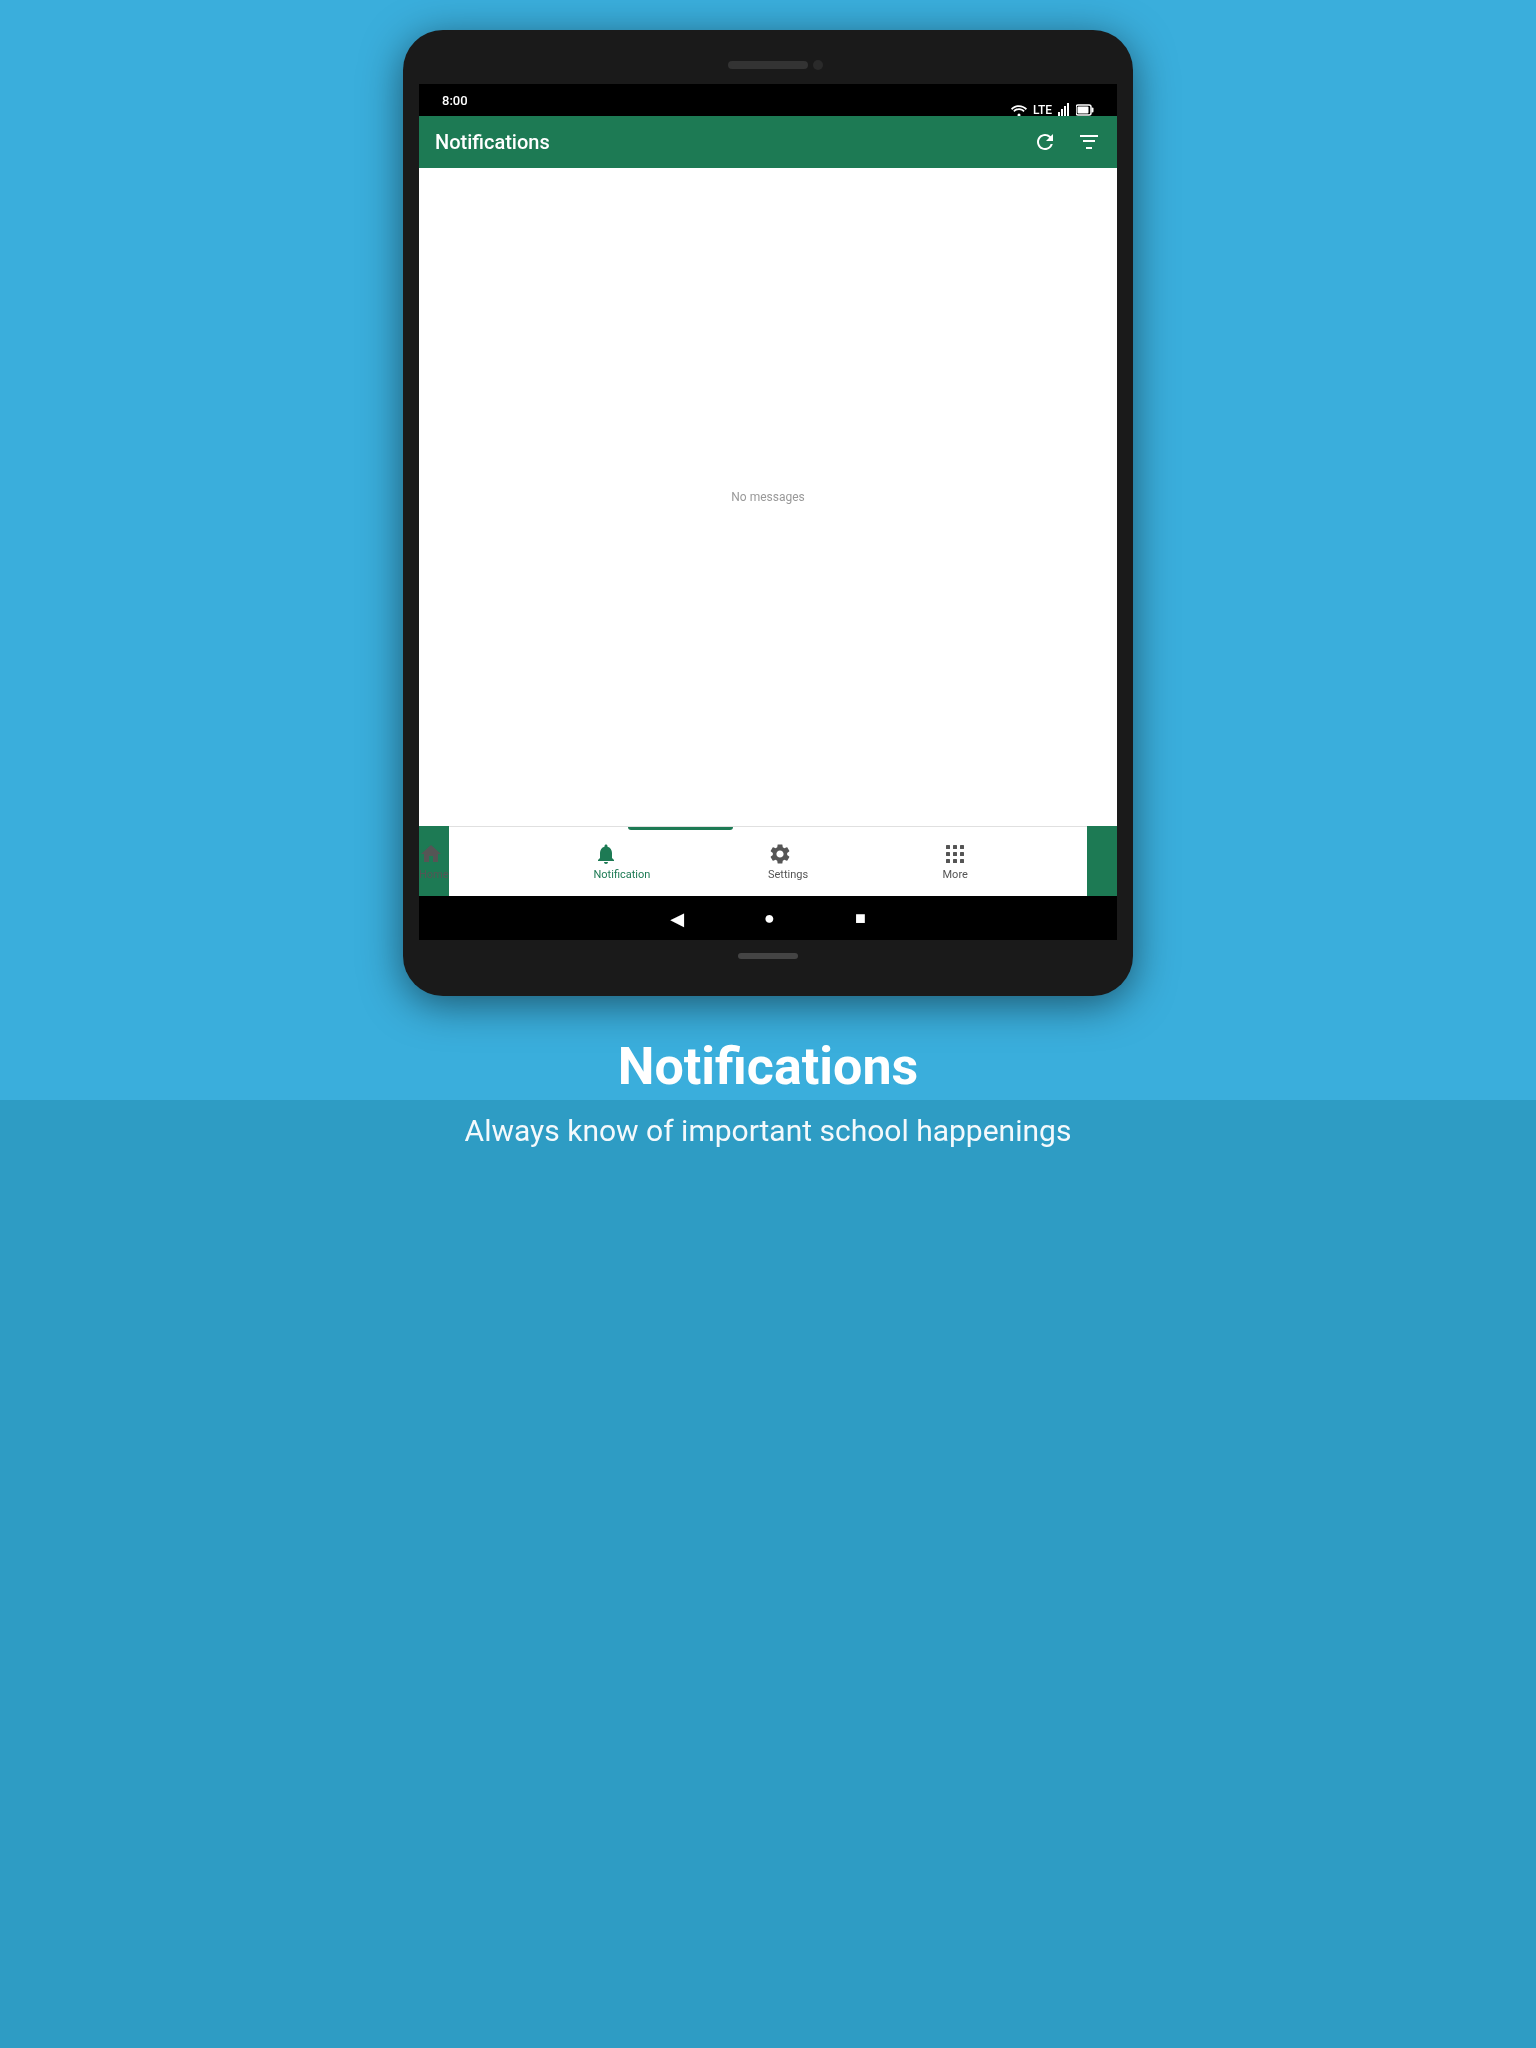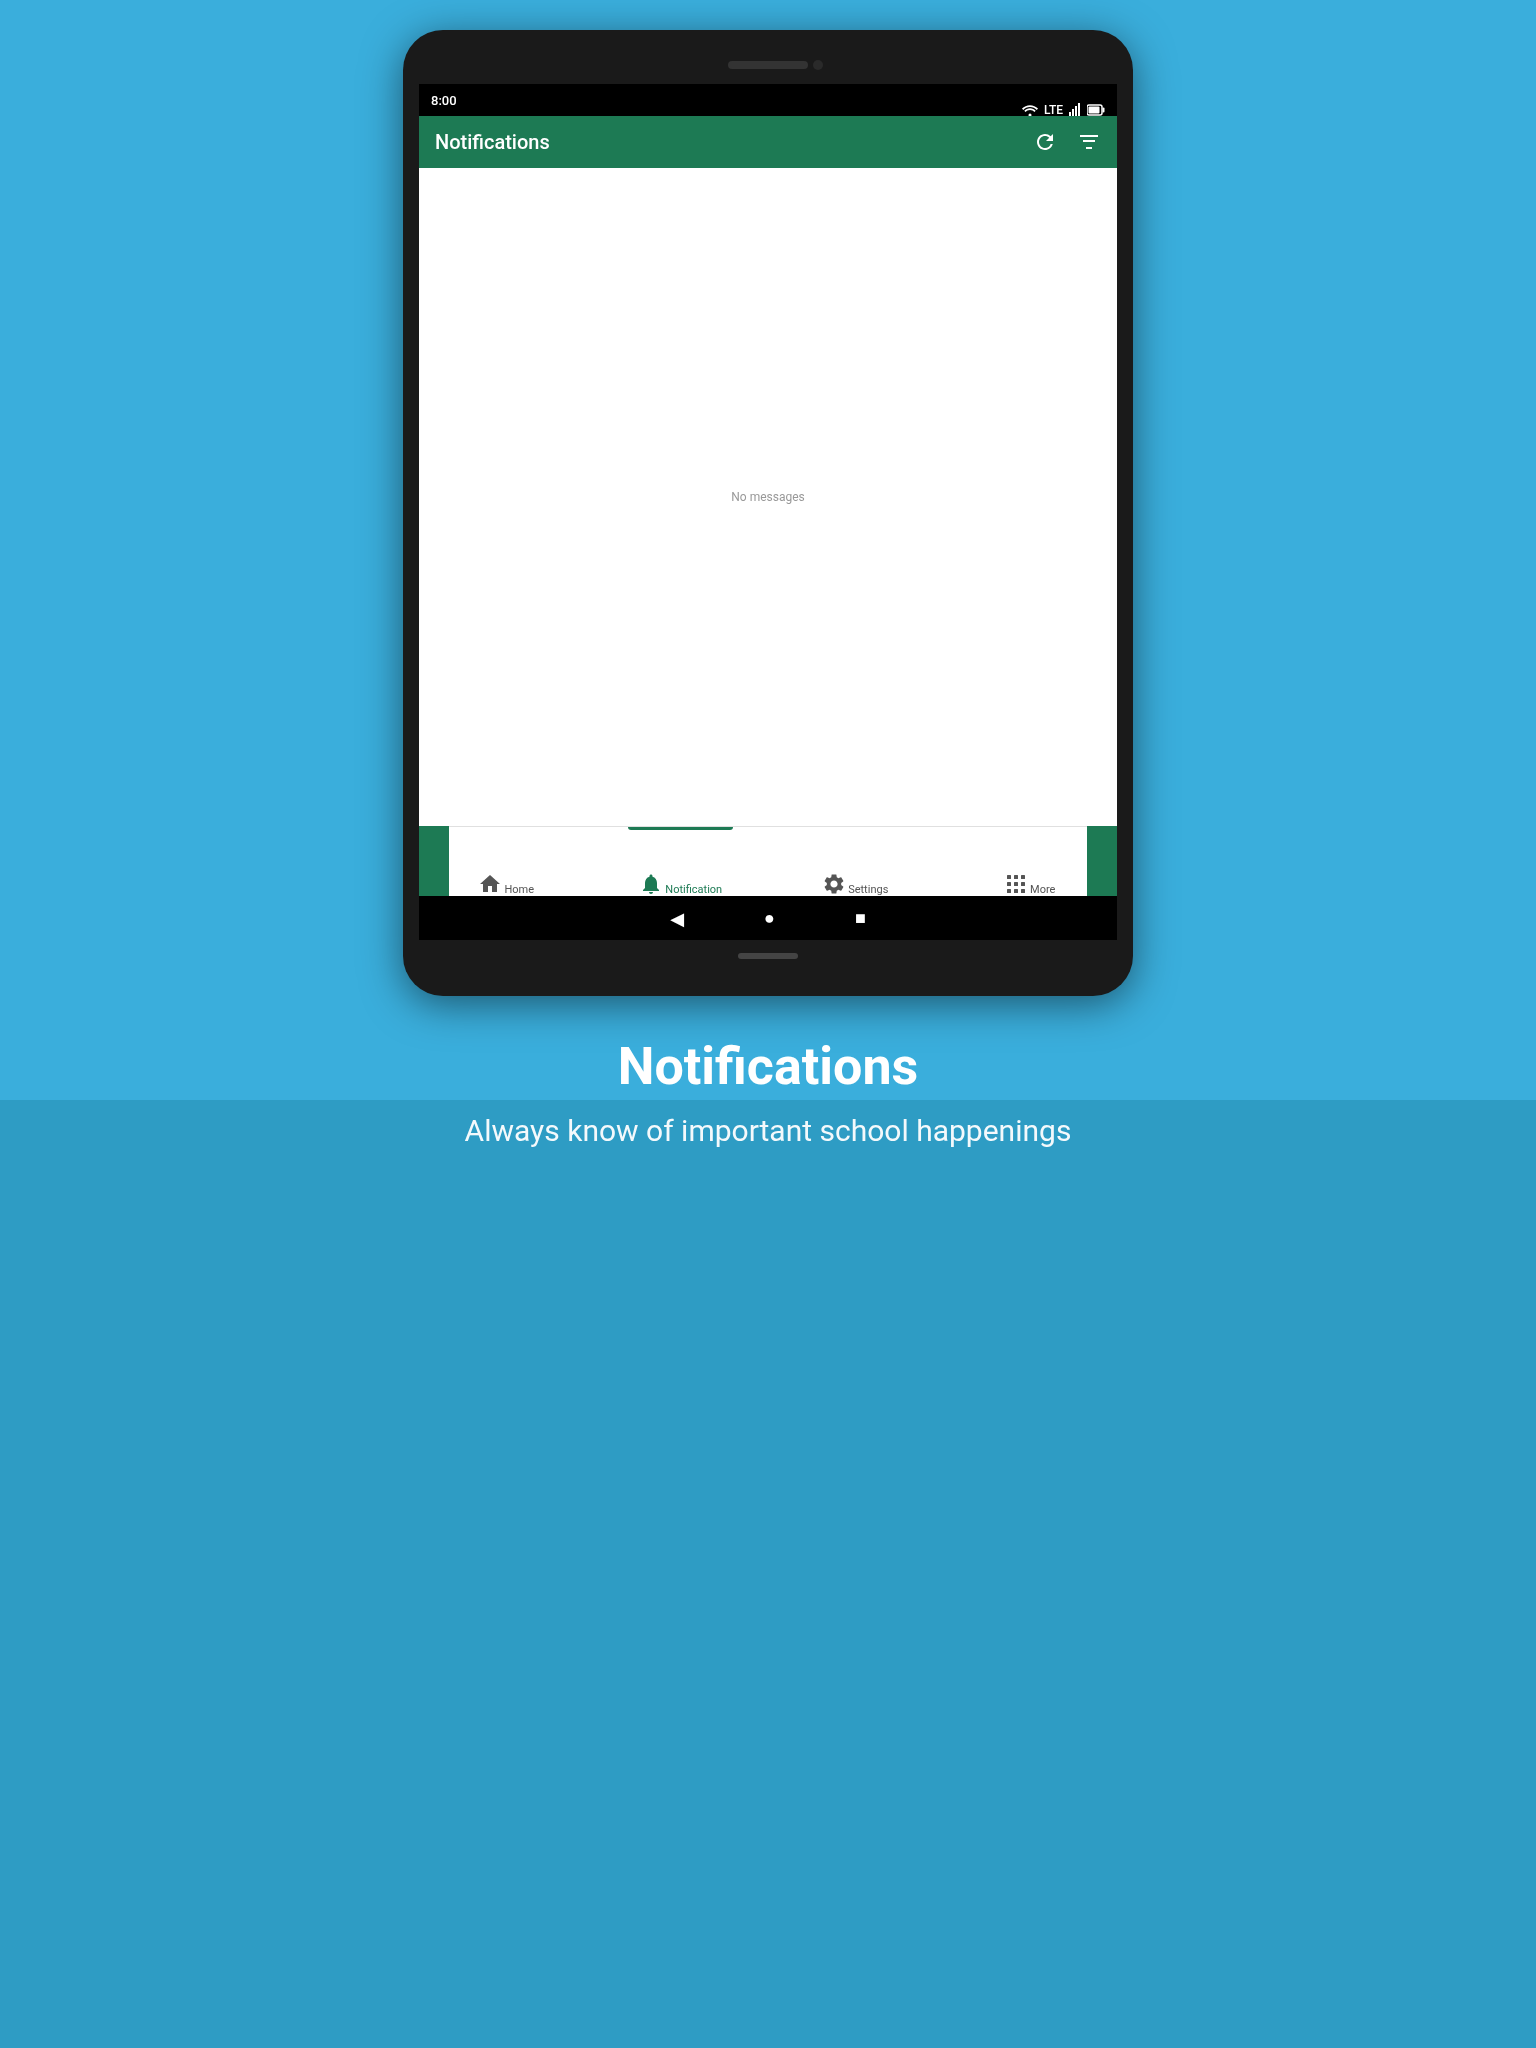--- a/index.html
+++ b/index.html
@@ -68,21 +68,21 @@
       margin-left: 50px;
       top: 10px;
     }
 
     .android-status-bar {
       background-color: #000;
       height: 32px;
       display: flex;
       align-items: center;
       justify-content: space-between;
-      padding: 0 12px;
+      padding: 0 23px;
       color: white;
       font-size: 13px;
       font-weight: 500;
     }
 
     .status-right {
       display: flex;
       align-items: center;
       gap: 6px;
       font-size: 12px;
@@ -140,22 +140,22 @@
       height: 70px;
       display: flex;
       align-items: stretch;
       border-top: 1px solid #e0e0e0;
       position: relative;
     }
 
     .nav-item {
       flex: 1;
       display: flex;
-      flex-direction: row;
-      align-items: flex-end;
+      flex-direction: column;
+      align-items: flex-start;
       justify-content: center;
       cursor: pointer;
       gap: 2px;
       position: relative;
     }
 
     .nav-item.active .nav-icon,
     .nav-item.active .nav-label {
       color: #1d7a54;
     }

